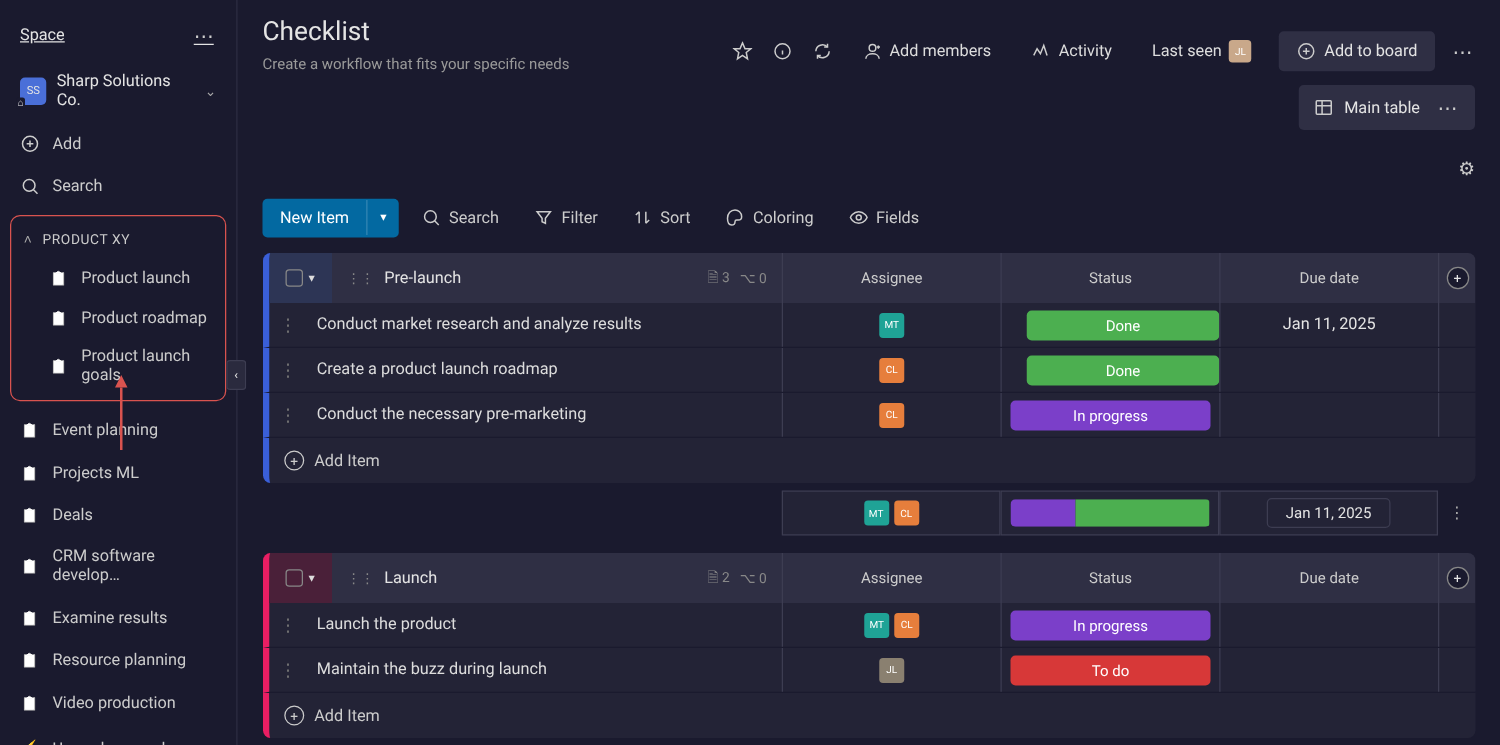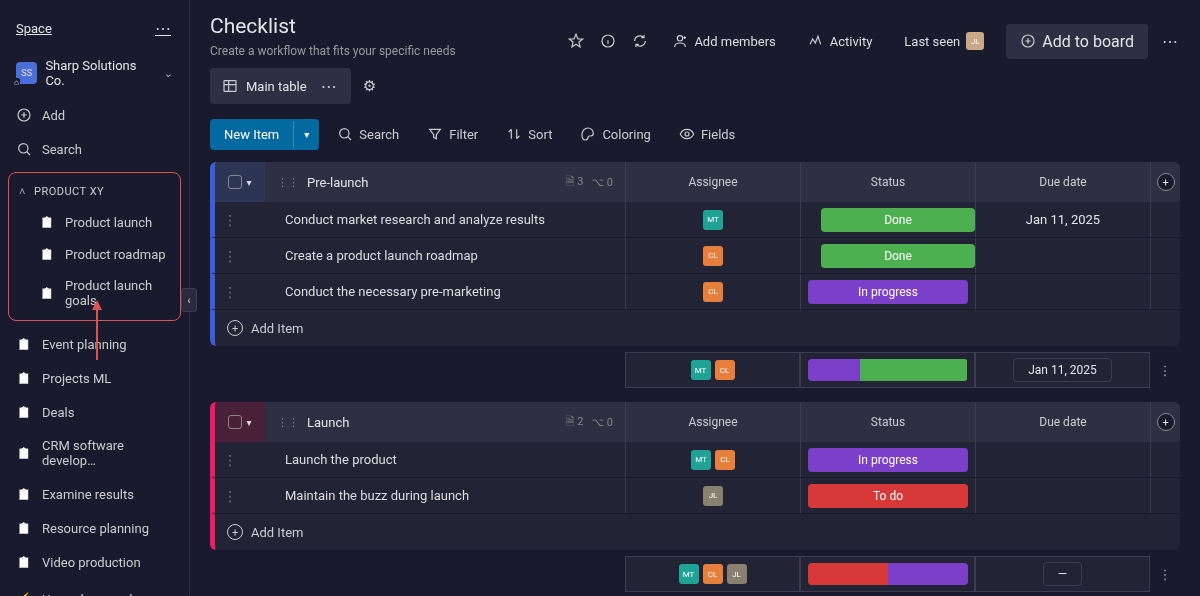--- a/index.html
+++ b/index.html
@@ -25,22 +25,22 @@
 .upgrade { margin-top:auto; padding:12px 16px; display:flex; align-items:center; gap:10px; cursor:pointer; color:#ccc; }
 .main { flex:1; background:#1a1a2e; display:flex; flex-direction:column; overflow:hidden; }
 .topbar { display:flex; align-items:center; padding:14px 20px 0; gap:12px; }
 .title-blk { flex:1; }
 .title { font-size:21px; font-weight:400; color:#e4e4e4; margin-bottom:6px; }
 .subtitle { font-size:12px; color:#999; margin-bottom:10px; }
 .top-actions { display:flex; align-items:center; gap:12px; }
 .top-btn { display:flex; align-items:center; gap:6px; padding:6px 10px; cursor:pointer; color:#ddd; font-size:13px; border-radius:4px; }
 .iconbtn { width:20px; height:20px; display:flex; align-items:center; justify-content:center; cursor:pointer; color:#ccc; }
 .avatar-s { width:18px; height:18px; border-radius:3px; font-size:8px; display:flex; align-items:center; justify-content:center; color:#fff; }
-.add-board { display:flex; align-items:center; gap:6px; padding:8px 14px; background:#2f2f44; border-radius:4px; cursor:pointer; font-size:16px; }
-.view-row { display:flex; align-items:center; gap:6px; padding:0 20px 14px; }
+.add-board { display:flex; align-items:center; gap:6px; padding:8px 14px; background:#2f2f44; border-radius:4px; cursor:pointer; font-size:13px; }
+.view-row { display:flex; align-items:flex-end; gap:22px; padding:0 20px 14px;flex-direction:column; }
 .view-tab { display:flex; align-items:center; gap:8px; padding:8px 12px; background:#2f2f44; border-radius:4px; cursor:pointer; }
 .gear { font-size:15px; cursor:pointer; color:#ccc; margin-left:6px; }
 .toolbar { display:flex; align-items:center; gap:8px; padding:0 20px 12px; }
 .new-item { display:flex; align-items:center; background:#0369a1; border-radius:4px; overflow:hidden; }
 .new-item-main { padding:8px 14px; cursor:pointer; color:#fff; font-size:13px; }
 .new-item-dd { padding:8px 10px; border-left:1px solid rgba(255,255,255,.2); cursor:pointer; color:#fff; font-size:10px; }
 .tb-btn { display:flex; align-items:center; gap:6px; padding:8px 10px; cursor:pointer; color:#ccc; font-size:13px; border-radius:4px; }
 .content { flex:1; padding:0 20px; overflow-y:auto; }
 .grp { margin-bottom:14px; }
 .grp-hdr { display:flex; align-items:center; height:40px; background:#2f2f44; border-radius:6px 6px 0 0; border-left:5px solid; }
@@ -53,21 +53,21 @@
 .drag { color:#888; cursor:grab; font-size:11px; }
 .meta { display:flex; gap:8px; color:#888; font-size:11px; align-items:center; }
 .col { width:175px; text-align:center; font-size:12px; color:#ccc; border-left:1px solid #3d3d52; height:100%; display:flex; align-items:center; justify-content:center; }
 .col-due { width:175px; }
 .add-col { width:30px; height:100%; display:flex; align-items:center; justify-content:center; cursor:pointer; border-left:1px solid #3d3d52; }
 .add-col-ic { width:18px; height:18px; border:1.5px solid #888; border-radius:50%; display:flex; align-items:center; justify-content:center; font-size:11px; background:#1a1a2e; }
 .row { display:flex; align-items:center; height:36px; background:#232336; border-left:5px solid; border-bottom:1px solid #1a1a2e; }
 .row.blue { border-left-color:#3a5fd8; }
 .row.pink { border-left-color:#e91e63; }
 .row-handle { width:30px; display:flex; align-items:center; justify-content:center; color:#777; cursor:pointer; font-size:14px; }
-.row-name { flex:1; padding:0 8px; font-size:13px; color:#ddd;margin-left:32px; }
+.row-name { flex:1; padding:0 8px; font-size:13px; color:#ddd; }
 .row-col { width:175px; border-left:1px solid #3d3d52; height:100%; display:flex; align-items:center; justify-content:center; gap:4px; }
 .avatar { width:20px; height:20px; border-radius:3px; font-size:8px; display:flex; align-items:center; justify-content:center; color:#fff; }
 .status { padding:5px 0; border-radius:4px; width:160px; text-align:center; font-size:12px; color:#fff; }
 .status.done { background:#4caf50;margin-left:20px; }
 .status.progress { background:#7b3fc9; }
 .status.todo { background:#d73838; }
 .add-item { display:flex; align-items:center; gap:8px; height:36px; background:#232336; border-left:5px solid; padding-left:12px; border-radius:0 0 6px 6px; cursor:pointer; color:#ccc; }
 .add-item.blue { border-left-color:#3a5fd8; }
 .add-item.pink { border-left-color:#e91e63; }
 .plus-circ { width:16px; height:16px; border:1.5px solid #ccc; border-radius:50%; display:flex; align-items:center; justify-content:center; font-size:11px; }

